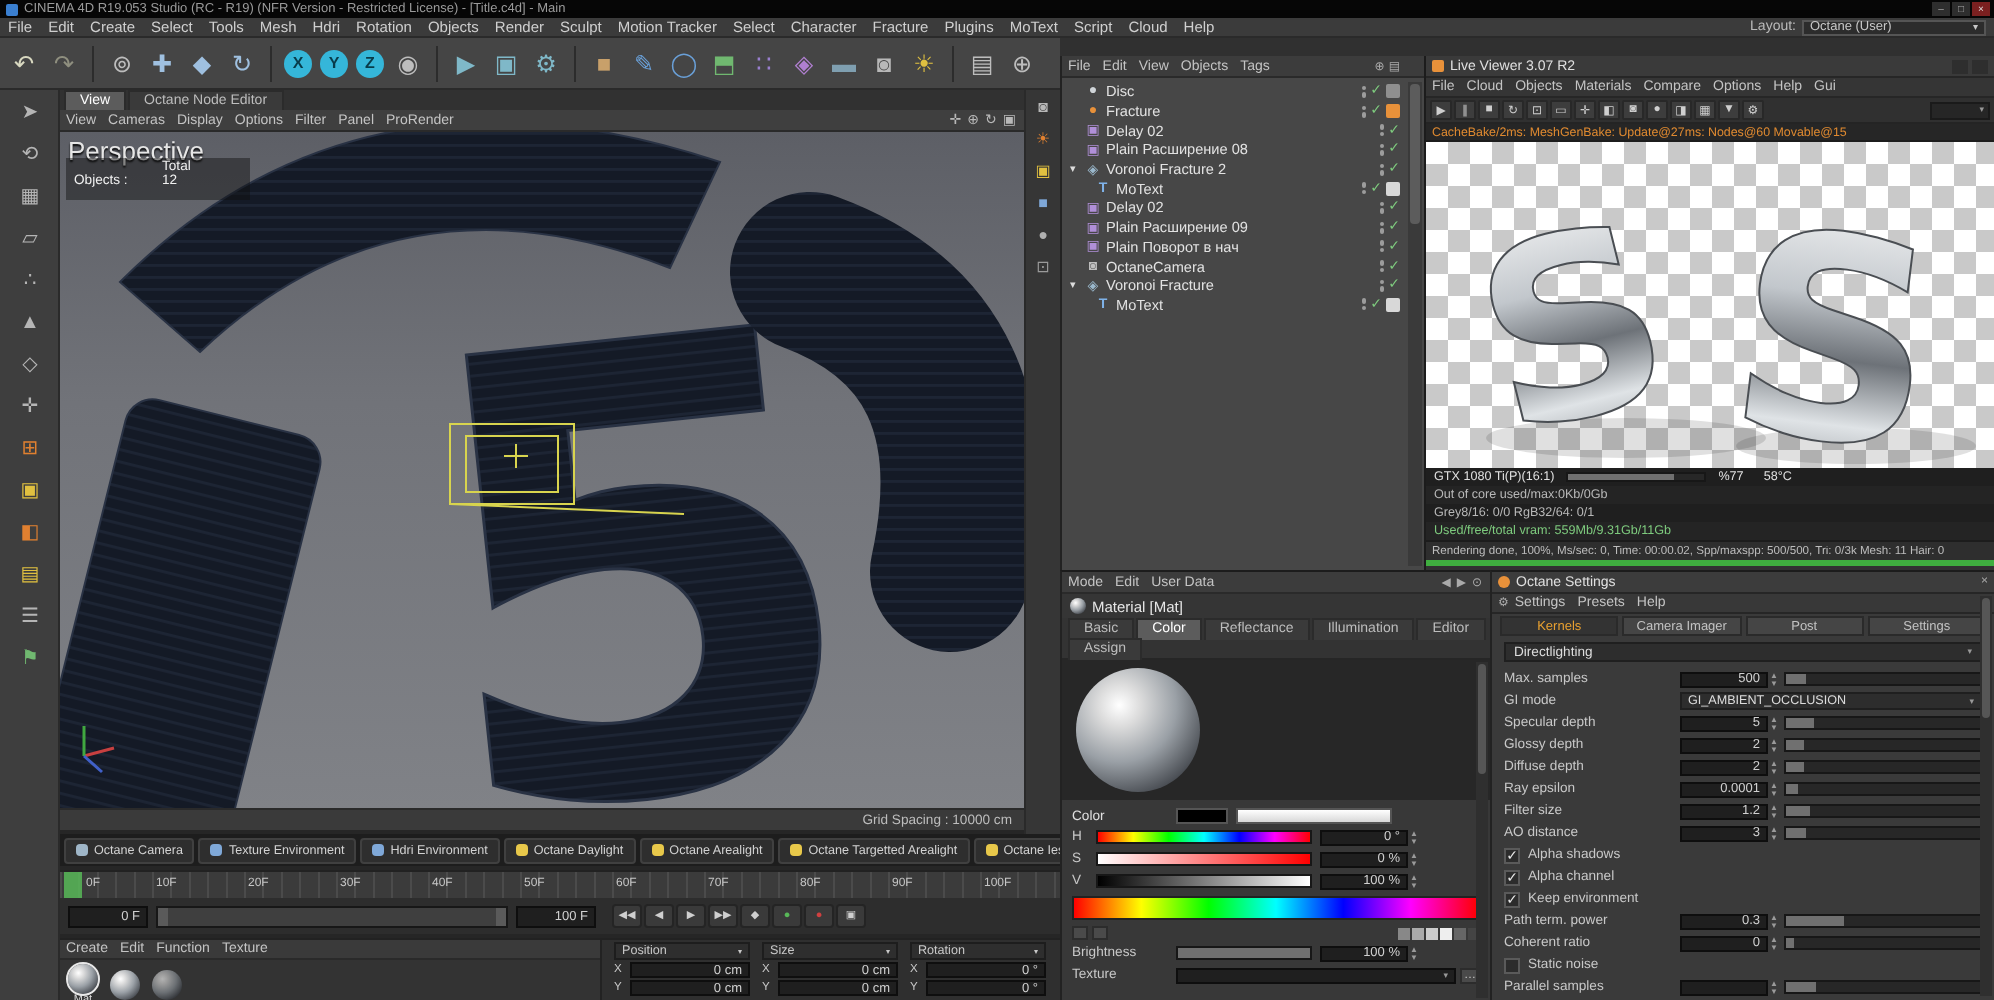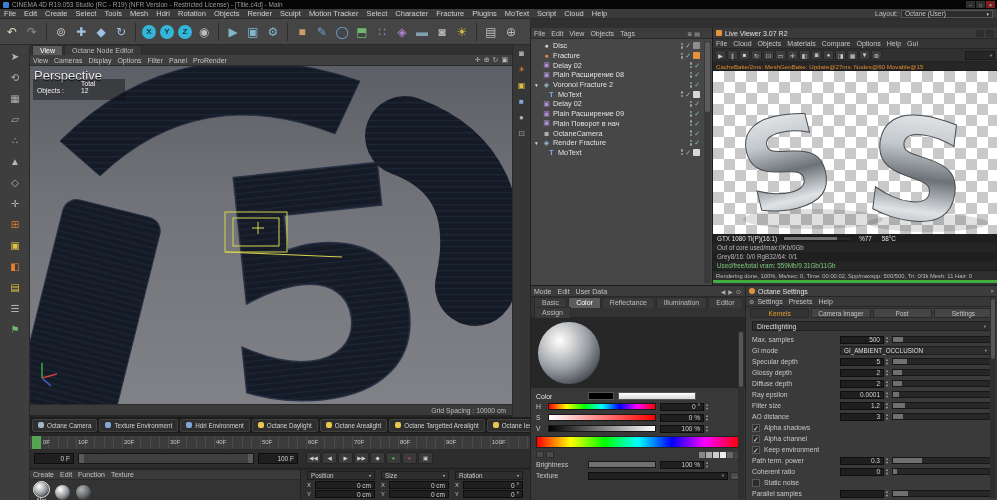--- a/index.html
+++ b/index.html
@@ -503,21 +503,21 @@
             <span class="dotcol">
               <i class="dot"></i>
               <i class="dot"></i>
             </span>
             <span class="check">✓</span>
           </span>
       </div>
       <div class="om-row">
         <span class="om-arrow">▾</span>
           <span class="om-ic" style="color:#9ab8cc">◈</span>
-        <span>Render Fracture</span>
+        <span>Voronoi Fracture</span>
         <span class="om-tags">
             <span class="dotcol">
               <i class="dot"></i>
               <i class="dot"></i>
             </span>
             <span class="check">✓</span>
           </span>
       </div>
       <div class="om-row" style="padding-left:16px">
         <span class="om-ic" style="color:#7fb2e8">T</span>
@@ -624,20 +624,24 @@
     <div class="flex" style="height:11px;background:#3c3c3c;border-bottom:1px solid #2a2a2a">
       <span class="mi-sm">Mode</span>
       <span class="mi-sm">Edit</span>
       <span class="mi-sm">User Data</span>
       <span style="margin-left:auto;display:flex;gap:3px;padding-right:4px;font-size:6px;color:#aaa">
         <span>◀</span>
           <span>▶</span>
           <span>⊙</span>
       </span>
     </div>
+    <div class="flex" style="height:12px;padding:0 4px;background:#353535">
+      <span class="sphere" style="width:8px;height:8px;margin-right:3px"></span>
+      <span style="font-size:7.5px;color:#e6e6e6">Material [Mat]</span>
+    </div>
     <div class="flex" style="height:11px;background:#333;padding-left:3px;gap:1px">
       <span class="tab">Basic</span>
       <span class="tab active">Color</span>
       <span class="tab">Reflectance</span>
       <span class="tab">Illumination</span>
       <span class="tab">Editor</span>
     </div>
     <div class="flex" style="height:10px;background:#333;border-bottom:1px solid #262626;padding-left:3px">
       <span class="tab">Assign</span>
     </div>

